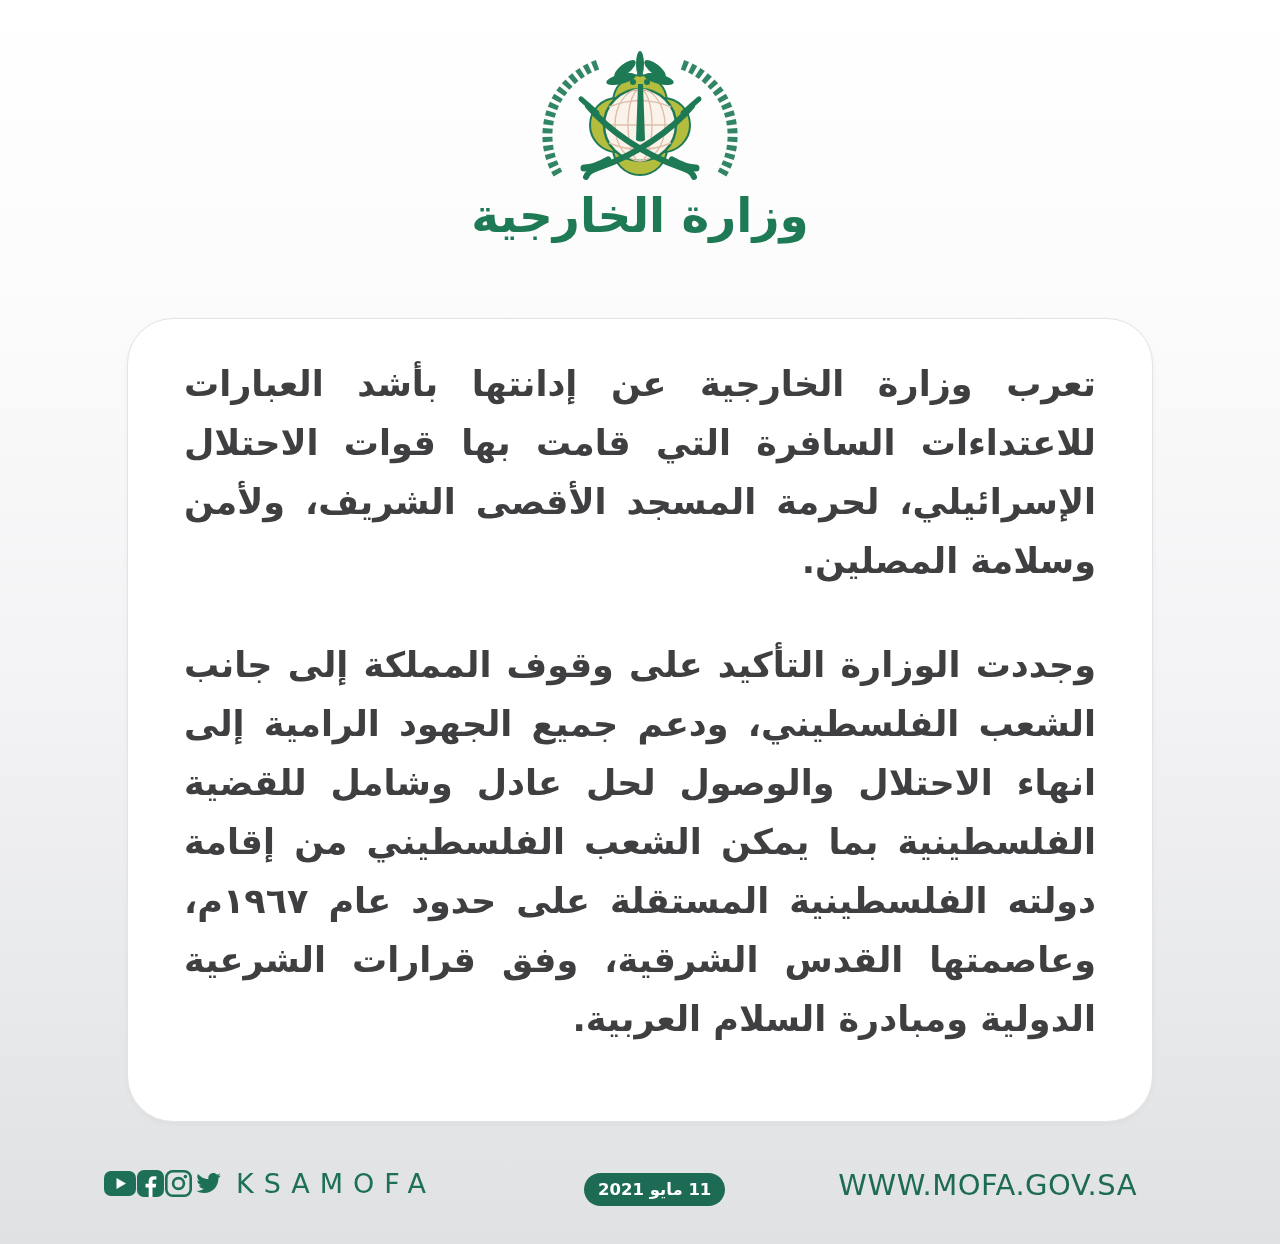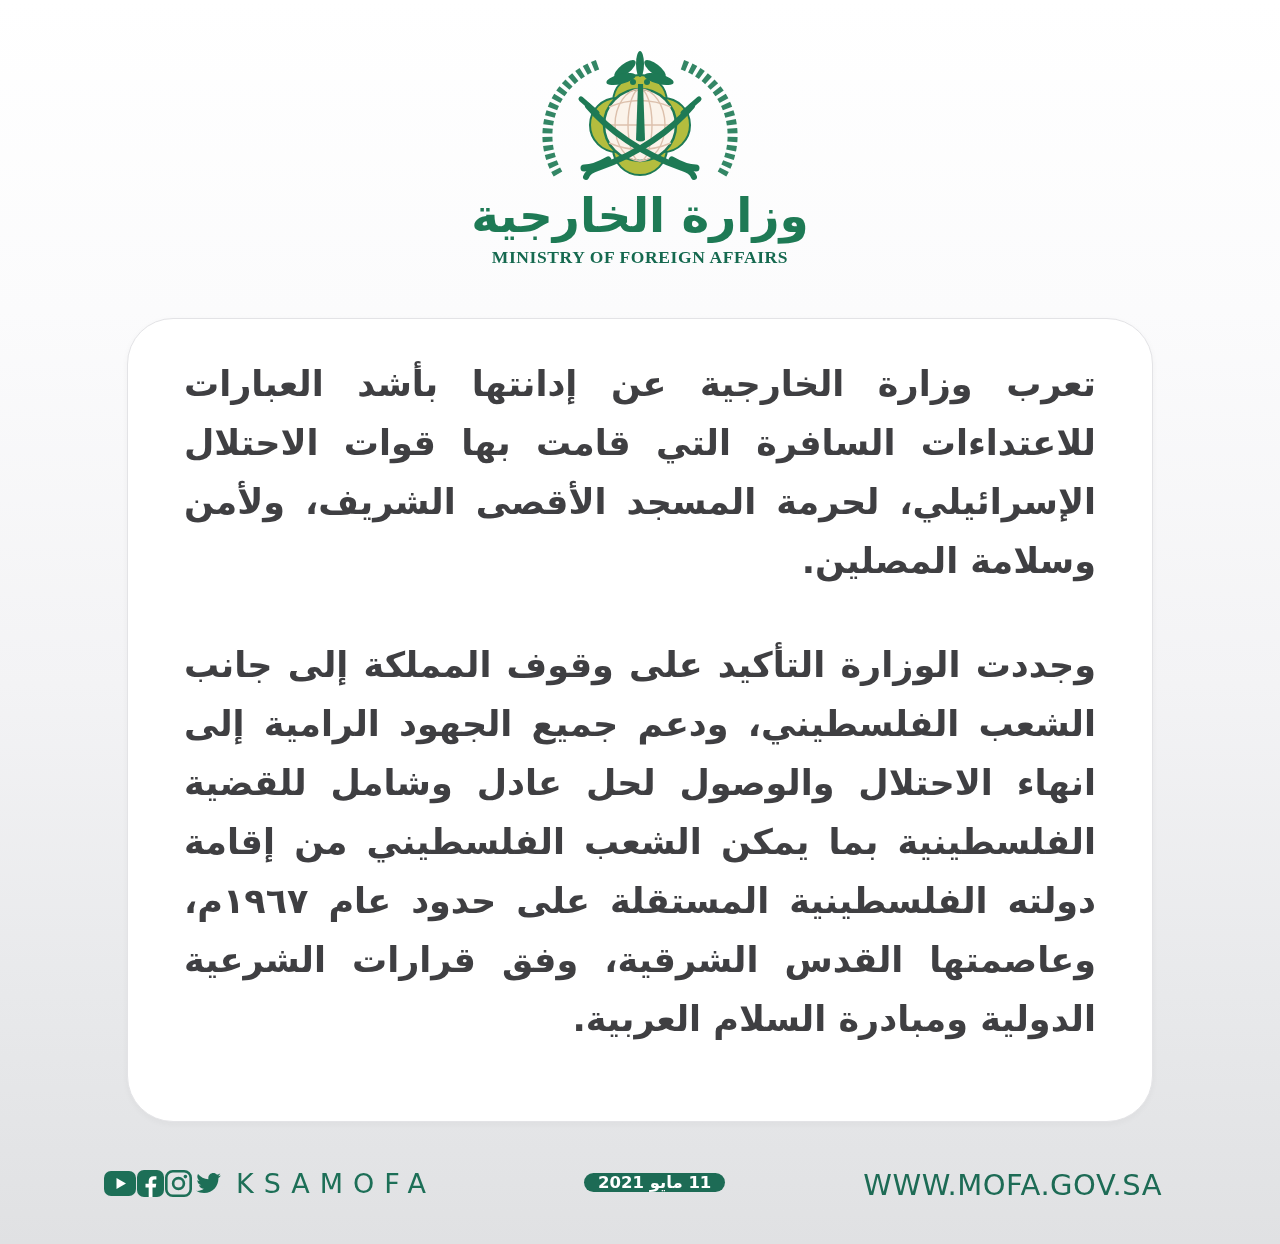--- a/index.html
+++ b/index.html
@@ -55,29 +55,29 @@
     display:flex; align-items:center; gap:1px;
   }
   .social svg { display:block; }
   .handle {
     margin-left:12px;
     font-size:27px; letter-spacing:10px;
     color:#1d6f57; font-weight:normal;
   }
   .date-badge {
     position:absolute; left:584px; top:1173px;
-    min-width:112px; height:19px; padding:0 14px;
+    min-width:112px; height:33px; padding:0 14px;
     background:#1d6b55; border-radius:18px;
     display:flex; align-items:center; justify-content:center;
     direction:rtl;
     color:#ffffff; font-weight:bold; font-size:16.5px;
     letter-spacing:0.3px;
   }
   .website {
-    position:absolute; right:118px; top:1168px;
+    position:absolute; right:143px; top:1168px;
     font-size:29px; letter-spacing:0.5px;
     color:#1d6b55; font-weight:normal;
   }
 </style>
 </head>
 <body>
 
 <div class="page">
 
   <div class="header">
@@ -123,21 +123,20 @@
         <ellipse cx="131" cy="27" rx="13" ry="5" transform="rotate(38 131 27)"></ellipse>
         <ellipse cx="97" cy="37" rx="15" ry="5" transform="rotate(-14 97 37)"></ellipse>
         <ellipse cx="135" cy="37" rx="15" ry="5" transform="rotate(14 135 37)"></ellipse>
         <circle cx="109" cy="40" r="3"></circle>
         <circle cx="123" cy="40" r="3"></circle>
       </g>
     </svg>
 
     <div class="calligraphy">وزارة الخارجية</div>
 
-    <div class="ministry-en">MINISTRY OF FOREIGN AFFAIRS</div>
   </div>
 
   <div class="card">
     <p class="gap-after">تعرب وزارة الخارجية عن إدانتها بأشد العبارات للاعتداءات السافرة التي قامت بها قوات الاحتلال الإسرائيلي، لحرمة المسجد الأقصى الشريف، ولأمن وسلامة المصلين.</p>
     <p>وجددت الوزارة التأكيد على وقوف المملكة إلى جانب الشعب الفلسطيني، ودعم جميع الجهود الرامية إلى انهاء الاحتلال والوصول لحل عادل وشامل للقضية الفلسطينية بما يمكن الشعب الفلسطيني من إقامة دولته الفلسطينية المستقلة على حدود عام ١٩٦٧م، وعاصمتها القدس الشرقية، وفق قرارات الشرعية الدولية ومبادرة السلام العربية.</p>
   </div>
 
   <div class="social">
 
     <svg width="32" height="27" viewBox="0 0 32 27">

